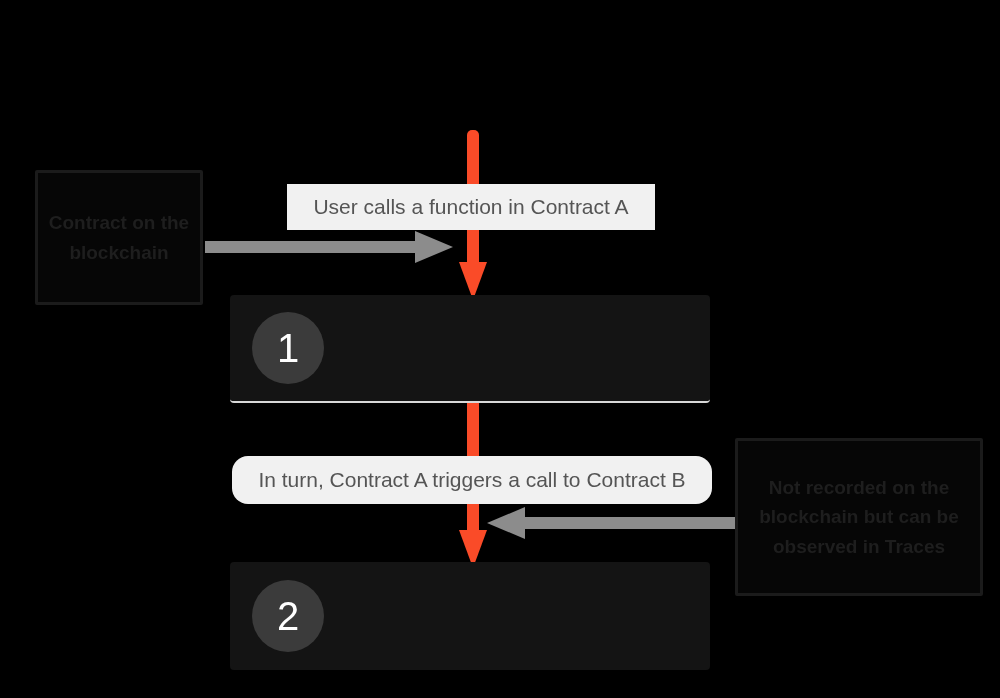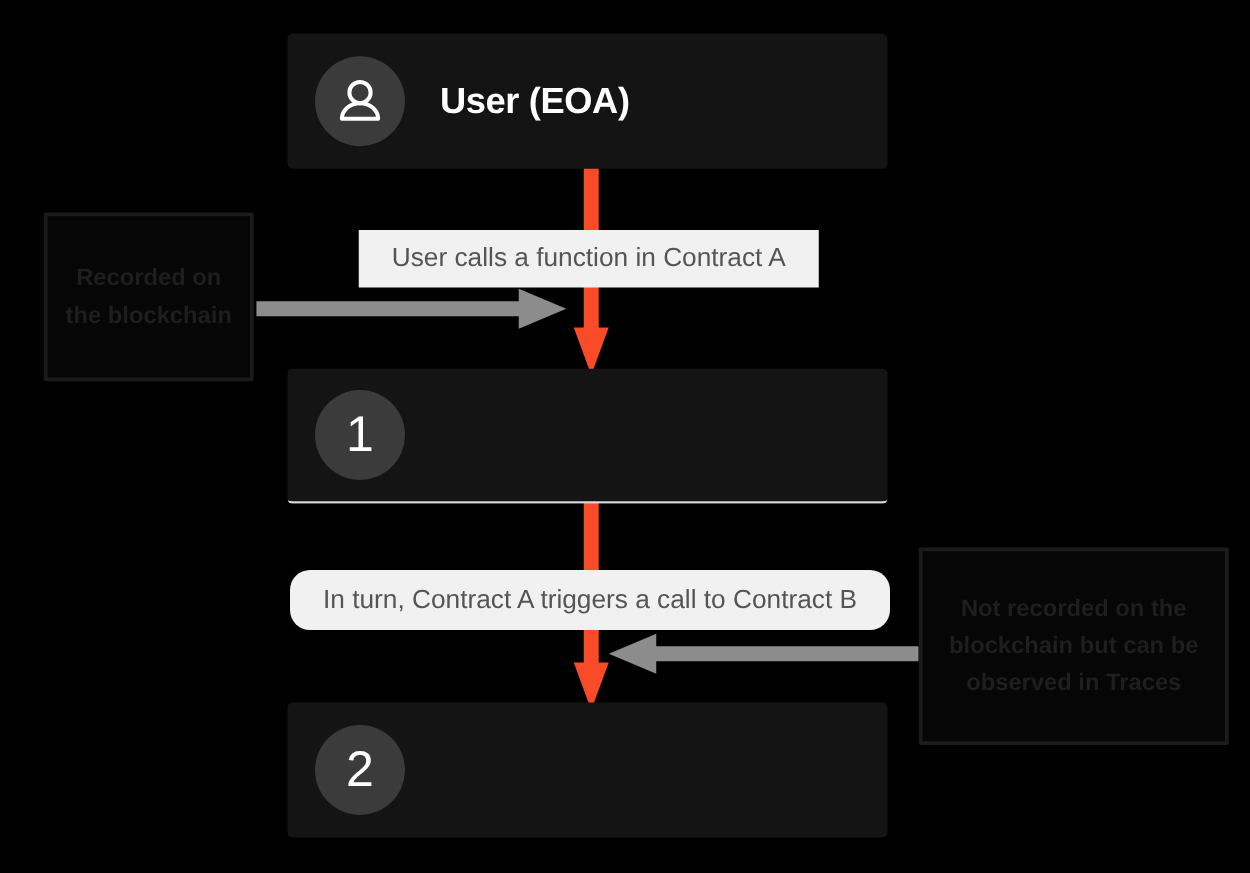--- a/index.html
+++ b/index.html
@@ -117,29 +117,20 @@
     </svg>
   </div>
 
   <div class="v-arrow" style="left:458px; top:398px;">
     <svg width="30" height="172" viewBox="0 0 30 172">
       <rect x="9" y="0" width="12" height="140" rx="5" fill="#FA4B28"></rect>
       <path d="M15 170 L1 132 L29 132 Z" fill="#FA4B28"></path>
     </svg>
   </div>
 
-  <div class="node" style="left:230px; top:27px; width:480px; height:108px;">
-    <div class="node-badge person-icon">
-      <svg width="44" height="44" viewBox="0 0 44 44">
-        <circle cx="22" cy="15" r="8.5" fill="none" stroke="#ffffff" stroke-width="3.2"></circle>
-        <path d="M7.5 36 a14.5 12.5 0 0 1 29 0 z" fill="none" stroke="#ffffff" stroke-width="3.2" stroke-linejoin="round"></path>
-      </svg>
-    </div>
-    <div class="node-title">User (EOA)</div>
-  </div>
 
   <div class="node with-rule" style="left:230px; top:295px; width:480px; height:108px;">
     <div class="node-badge">1</div>
   </div>
 
   <div class="node" style="left:230px; top:562px; width:480px; height:108px;">
     <div class="node-badge">2</div>
   </div>
 
   <div class="label-chip" style="left:287px; top:184px; width:368px; height:46px;">User calls a function in Contract A</div>
@@ -154,20 +145,20 @@
   </div>
 
   <div class="h-arrow" style="left:485px; top:506px;">
     <svg width="250" height="34" viewBox="0 0 250 34">
       <rect x="28" y="11" width="222" height="12" fill="#8C8C8C"></rect>
       <path d="M2 17 L40 1 L40 33 Z" fill="#8C8C8C"></path>
     </svg>
   </div>
 
   <div class="annot-box" style="left:35px; top:170px; width:168px; height:135px;">
-    <div class="annot-text">Recorded on the blockchain</div>
+    <div class="annot-text">Contract on the blockchain</div>
   </div>
 
   <div class="annot-box" style="left:735px; top:438px; width:248px; height:158px;">
     <div class="annot-text">Not recorded on the blockchain but can be observed in Traces</div>
   </div>
 
 </div>
 
 </body></html>

